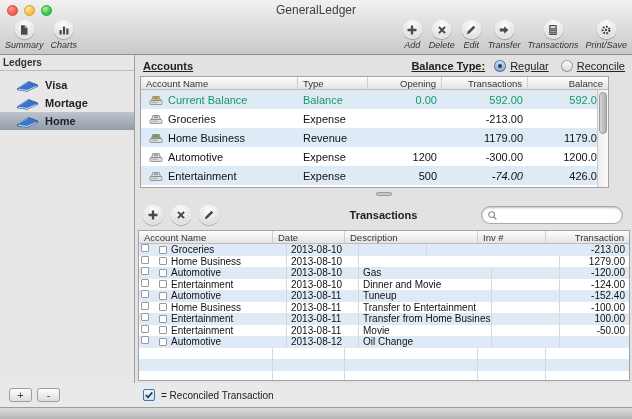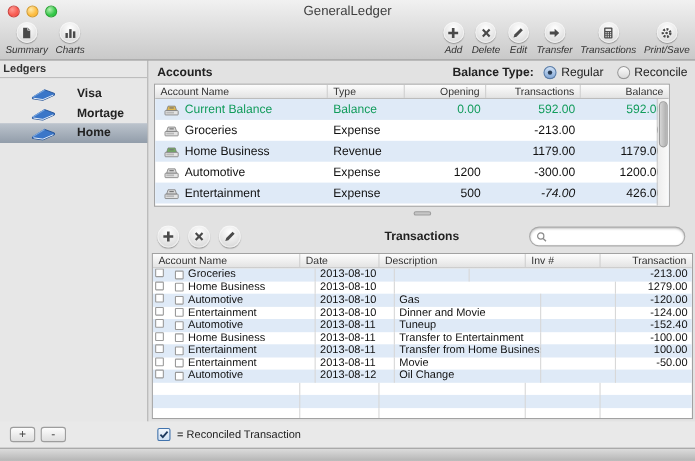--- a/index.html
+++ b/index.html
@@ -23,26 +23,26 @@
   .tb-circle{width:19px;height:19px;border-radius:50%;
     background:radial-gradient(circle at 50% 30%,#ffffff,#d2d2d2);
     box-shadow:0 1px 1px rgba(0,0,0,.3), inset 0 0 0 1px rgba(255,255,255,.5);
     display:flex;align-items:center;justify-content:center;}
   .tb-label{font-size:9px;color:#333;margin-top:1px;white-space:nowrap;}
   
   .body{display:flex;height:328px;}
   .sidebar{width:135px;background:#e7e7e7;border-right:1px solid #9f9f9f;display:flex;flex-direction:column;}
   .sb-header{font-size:10px;font-weight:bold;color:#333;padding:2px 3px 2px;border-bottom:1px solid #bdbdbd;}
   .sb-items{margin-top:5px;}
-  .sb-item{height:18px;display:flex;align-items:center;padding-left:28px;gap:18px;
+  .sb-item{height:18px;display:flex;align-items:center;padding-left:16px;gap:5px;
     font-size:11px;font-weight:bold;color:#222;}
   .sb-item.selected{background:linear-gradient(#bcc4cd,#929daa);}
   .main{flex:1;background:#e2e2e2;display:flex;flex-direction:column;min-width:0;}
   
-  .acc-header{height:21px;display:flex;align-items:center;padding:0 7px 0 8px;}
+  .acc-header{height:21px;display:flex;align-items:center;padding:0 7px 0 8px;text-decoration:underline;}
   .acc-title{font-weight:bold;font-size:11px;}
   .bt-group{margin-left:auto;display:flex;align-items:center;gap:9px;}
   .bt-label{font-weight:bold;font-size:11px;}
   .radio-opt{display:flex;align-items:center;gap:4px;font-size:11px;}
   .radio{width:12px;height:12px;border-radius:50%;background:linear-gradient(#ffffff,#d6d6d6);
     box-shadow:inset 0 0 0 1px #979797;position:relative;}
   .radio.sel{background:linear-gradient(#d4e4f8,#7fa5d4);box-shadow:inset 0 0 0 1px #5b7ba3;}
   .radio.sel::after{content:"";position:absolute;left:4px;top:4px;width:4px;height:4px;border-radius:50%;background:#273a52;}
   .acc-table{margin:0 23px 0 5px;height:112px;background:#fff;border:1px solid #a2a2a2;position:relative;overflow:hidden;}
   .thead{display:flex;height:13px;background:linear-gradient(#fdfdfd,#e3e3e3);

